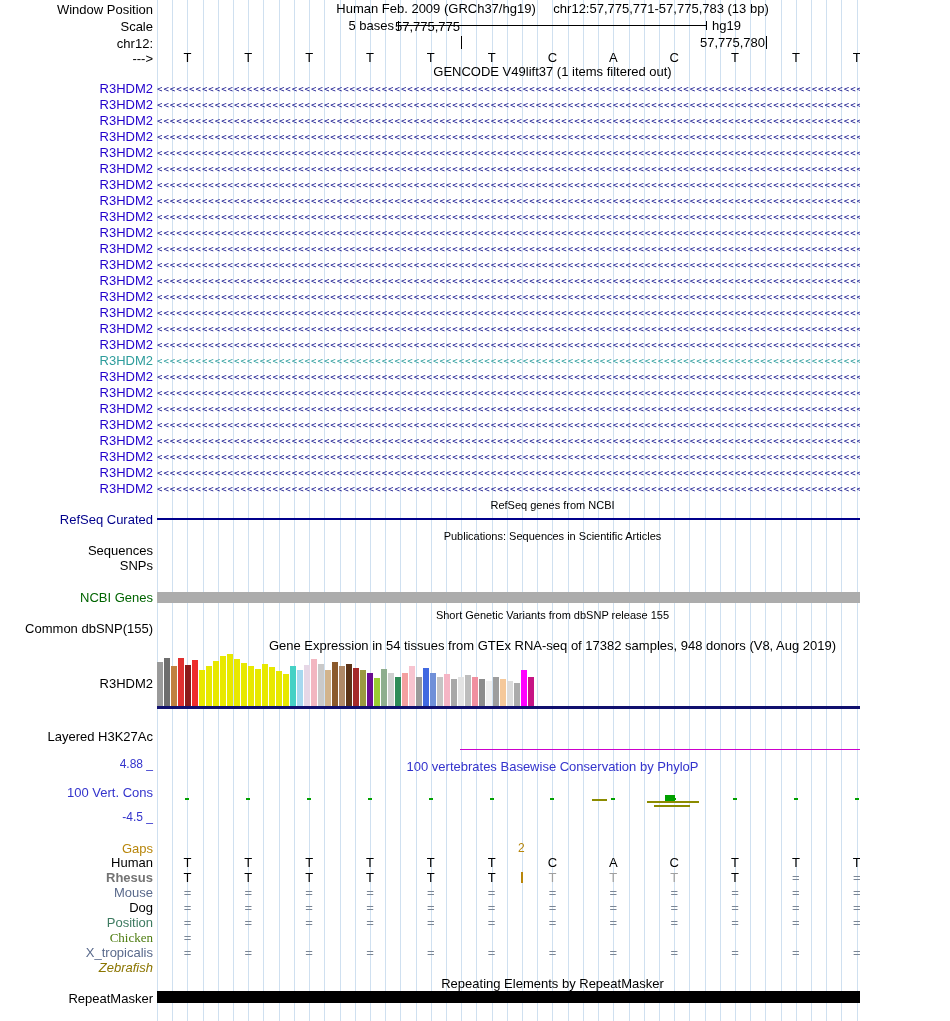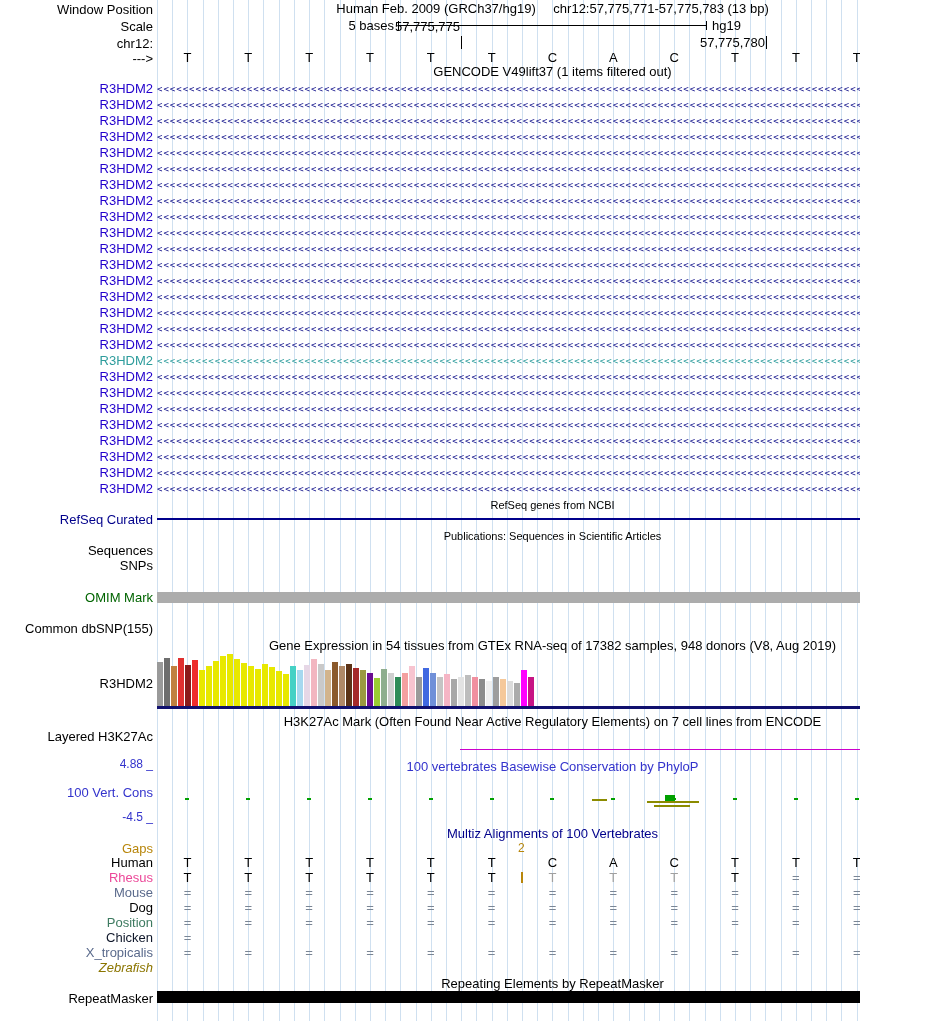--- a/index.html
+++ b/index.html
@@ -183,23 +183,24 @@
     </div>
 
   <div class="center-title small" style="top:498px">RefSeq genes from NCBI</div>
   <div class="label" style="top:512px;color:#00008B">RefSeq Curated</div>
   <div class="hline" style="top:518px;left:157px;width:791px;height:2px;background:#00008B"></div>
 
   <div class="center-title small" style="top:529px">Publications: Sequences in Scientific Articles</div>
   <div class="label" style="top:543px">Sequences</div>
   <div class="label" style="top:558px">SNPs</div>
 
-  <div class="label" style="top:590px;color:#006400">OMIM Mark</div>
+  <div class="label" style="top:590px;color:#006400">NCBI Genes</div>
   <div class="hline" style="top:592px;left:157px;width:791px;height:11px;background:#ACACAC"></div>
 
+  <div class="center-title small" style="top:608px">Short Genetic Variants from dbSNP release 155</div>
   <div class="label" style="top:621px">Common dbSNP(155)</div>
 
   <div class="center-title" style="top:639px">Gene Expression in 54 tissues from GTEx RNA-seq of 17382 samples, 948 donors (V8, Aug 2019)</div>
   <div class="label" style="top:676px">R3HDM2</div>
   <div class="gtex-bars" id="gtex-bars">
       <div class="gtex-bar" style="height: 44px; background: rgb(154, 154, 154);"></div>
       <div class="gtex-bar" style="height: 48px; background: rgb(110, 110, 110);"></div>
       <div class="gtex-bar" style="height: 40px; background: rgb(192, 128, 64);"></div>
       <div class="gtex-bar" style="height: 48px; background: rgb(224, 48, 48);"></div>
       <div class="gtex-bar" style="height: 41px; background: rgb(139, 26, 26);"></div>
@@ -248,21 +249,20 @@
       <div class="gtex-bar" style="height: 25px; background: rgb(239, 239, 239);"></div>
       <div class="gtex-bar" style="height: 29px; background: rgb(157, 157, 157);"></div>
       <div class="gtex-bar" style="height: 27px; background: rgb(245, 200, 154);"></div>
       <div class="gtex-bar" style="height: 25px; background: rgb(220, 220, 220);"></div>
       <div class="gtex-bar" style="height: 23px; background: rgb(171, 171, 171);"></div>
       <div class="gtex-bar" style="height: 36px; background: rgb(255, 0, 255);"></div>
       <div class="gtex-bar" style="height: 29px; background: rgb(199, 21, 133);"></div>
     </div>
   <div class="hline" style="top:706px;left:157px;width:791px;height:3px;background:#10106E"></div>
 
-  <div class="center-title" style="top:715px">H3K27Ac Mark (Often Found Near Active Regulatory Elements) on 7 cell lines from ENCODE</div>
   <div class="label" style="top:729px">Layered H3K27Ac</div>
   <div class="hline" style="top:749px;left:460px;width:488px;height:1px;background:#CC00CC"></div>
 
   <div class="label" style="top:757px;color:#3333CC;font-size:12px">4.88 _</div>
   <div class="center-title" style="top:760px;color:#3333CC">100 vertebrates Basewise Conservation by PhyloP</div>
   <div class="label" style="top:785px;color:#3333CC">100 Vert. Cons</div>
   <div id="cons-marks">
       <div class="mark" style="left: 185px; top: 798px; width: 4px; height: 2px; background: rgb(0, 160, 0);"></div>
       <div class="mark" style="left: 246px; top: 798px; width: 4px; height: 2px; background: rgb(0, 160, 0);"></div>
       <div class="mark" style="left: 307px; top: 798px; width: 4px; height: 2px; background: rgb(0, 160, 0);"></div>
@@ -276,21 +276,20 @@
       <div class="mark" style="left: 794px; top: 798px; width: 4px; height: 2px; background: rgb(0, 160, 0);"></div>
       <div class="mark" style="left: 855px; top: 798px; width: 4px; height: 2px; background: rgb(0, 160, 0);"></div>
       <div class="mark" style="left: 916px; top: 798px; width: 4px; height: 2px; background: rgb(0, 160, 0);"></div>
       <div class="mark" style="left: 592px; top: 799px; width: 15px; height: 2px; background: rgb(139, 139, 0);"></div>
       <div class="mark" style="left: 665px; top: 795px; width: 10px; height: 6px; background: rgb(0, 160, 0);"></div>
       <div class="mark" style="left: 647px; top: 801px; width: 52px; height: 2px; background: rgb(139, 139, 0);"></div>
       <div class="mark" style="left: 654px; top: 805px; width: 36px; height: 2px; background: rgb(139, 139, 0);"></div>
     </div>
   <div class="label" style="top:810px;color:#3333CC;font-size:12px">-4.5 _</div>
 
-  <div class="center-title" style="top:827px;color:#00008B">Multiz Alignments of 100 Vertebrates</div>
   <div class="label" style="top:841px;color:#B8860B">Gaps</div>
   <span class="abs-text" style="top:841px;left:518px;color:#B8860B;font-size:12px">2</span>
   <div id="multiz-rows">
       <div class="mz-row" style="top: 855px;">
         <div class="row-label" style="color: rgb(0, 0, 0);">Human</div>
         <div class="mz-cells">
           <div class="mz-cell" style="color: rgb(0, 0, 0);">T</div>
           <div class="mz-cell" style="color: rgb(0, 0, 0);">T</div>
           <div class="mz-cell" style="color: rgb(0, 0, 0);">T</div>
           <div class="mz-cell" style="color: rgb(0, 0, 0);">T</div>
@@ -299,21 +298,21 @@
           <div class="mz-cell" style="color: rgb(0, 0, 0);">C</div>
           <div class="mz-cell" style="color: rgb(0, 0, 0);">A</div>
           <div class="mz-cell" style="color: rgb(0, 0, 0);">C</div>
           <div class="mz-cell" style="color: rgb(0, 0, 0);">T</div>
           <div class="mz-cell" style="color: rgb(0, 0, 0);">T</div>
           <div class="mz-cell" style="color: rgb(0, 0, 0);">T</div>
           <div class="mz-cell" style="color: rgb(0, 0, 0);">T</div>
         </div>
       </div>
       <div class="mz-row" style="top: 870px;">
-        <div class="row-label" style="color: #ec4899;">Rhesus</div>
+        <div class="row-label" style="color: #737373; font-weight: bold;">Rhesus</div>
         <div class="mz-cells">
           <div class="mz-cell" style="color: rgb(0, 0, 0);">T</div>
           <div class="mz-cell" style="color: rgb(0, 0, 0);">T</div>
           <div class="mz-cell" style="color: rgb(0, 0, 0);">T</div>
           <div class="mz-cell" style="color: rgb(0, 0, 0);">T</div>
           <div class="mz-cell" style="color: rgb(0, 0, 0);">T</div>
           <div class="mz-cell" style="color: rgb(0, 0, 0);">T</div>
           <div class="mz-cell" style="color: rgb(160, 160, 160);">T</div>
           <div class="mz-cell" style="color: rgb(160, 160, 160);">T</div>
           <div class="mz-cell" style="color: rgb(160, 160, 160);">T</div>
@@ -372,21 +371,21 @@
           <div class="mz-cell" style="color: rgb(122, 133, 148);">=</div>
           <div class="mz-cell" style="color: rgb(122, 133, 148);">=</div>
           <div class="mz-cell" style="color: rgb(122, 133, 148);">=</div>
           <div class="mz-cell" style="color: rgb(122, 133, 148);">=</div>
           <div class="mz-cell" style="color: rgb(122, 133, 148);">=</div>
           <div class="mz-cell" style="color: rgb(122, 133, 148);">=</div>
           <div class="mz-cell" style="color: rgb(122, 133, 148);">=</div>
         </div>
       </div>
       <div class="mz-row" style="top: 930px;">
-        <div class="row-label" style="color: #0f172a;">Chicken</div>
+        <div class="row-label" style="color: #4d7c0f; font-family: Liberation Serif, serif;">Chicken</div>
         <div class="mz-cells">
           <div class="mz-cell" style="color: rgb(122, 133, 148);">=</div>
           <div class="mz-cell" style="color: rgb(0, 0, 0);"></div>
           <div class="mz-cell" style="color: rgb(0, 0, 0);"></div>
           <div class="mz-cell" style="color: rgb(0, 0, 0);"></div>
           <div class="mz-cell" style="color: rgb(0, 0, 0);"></div>
           <div class="mz-cell" style="color: rgb(0, 0, 0);"></div>
           <div class="mz-cell" style="color: rgb(0, 0, 0);"></div>
           <div class="mz-cell" style="color: rgb(0, 0, 0);"></div>
           <div class="mz-cell" style="color: rgb(0, 0, 0);"></div>

